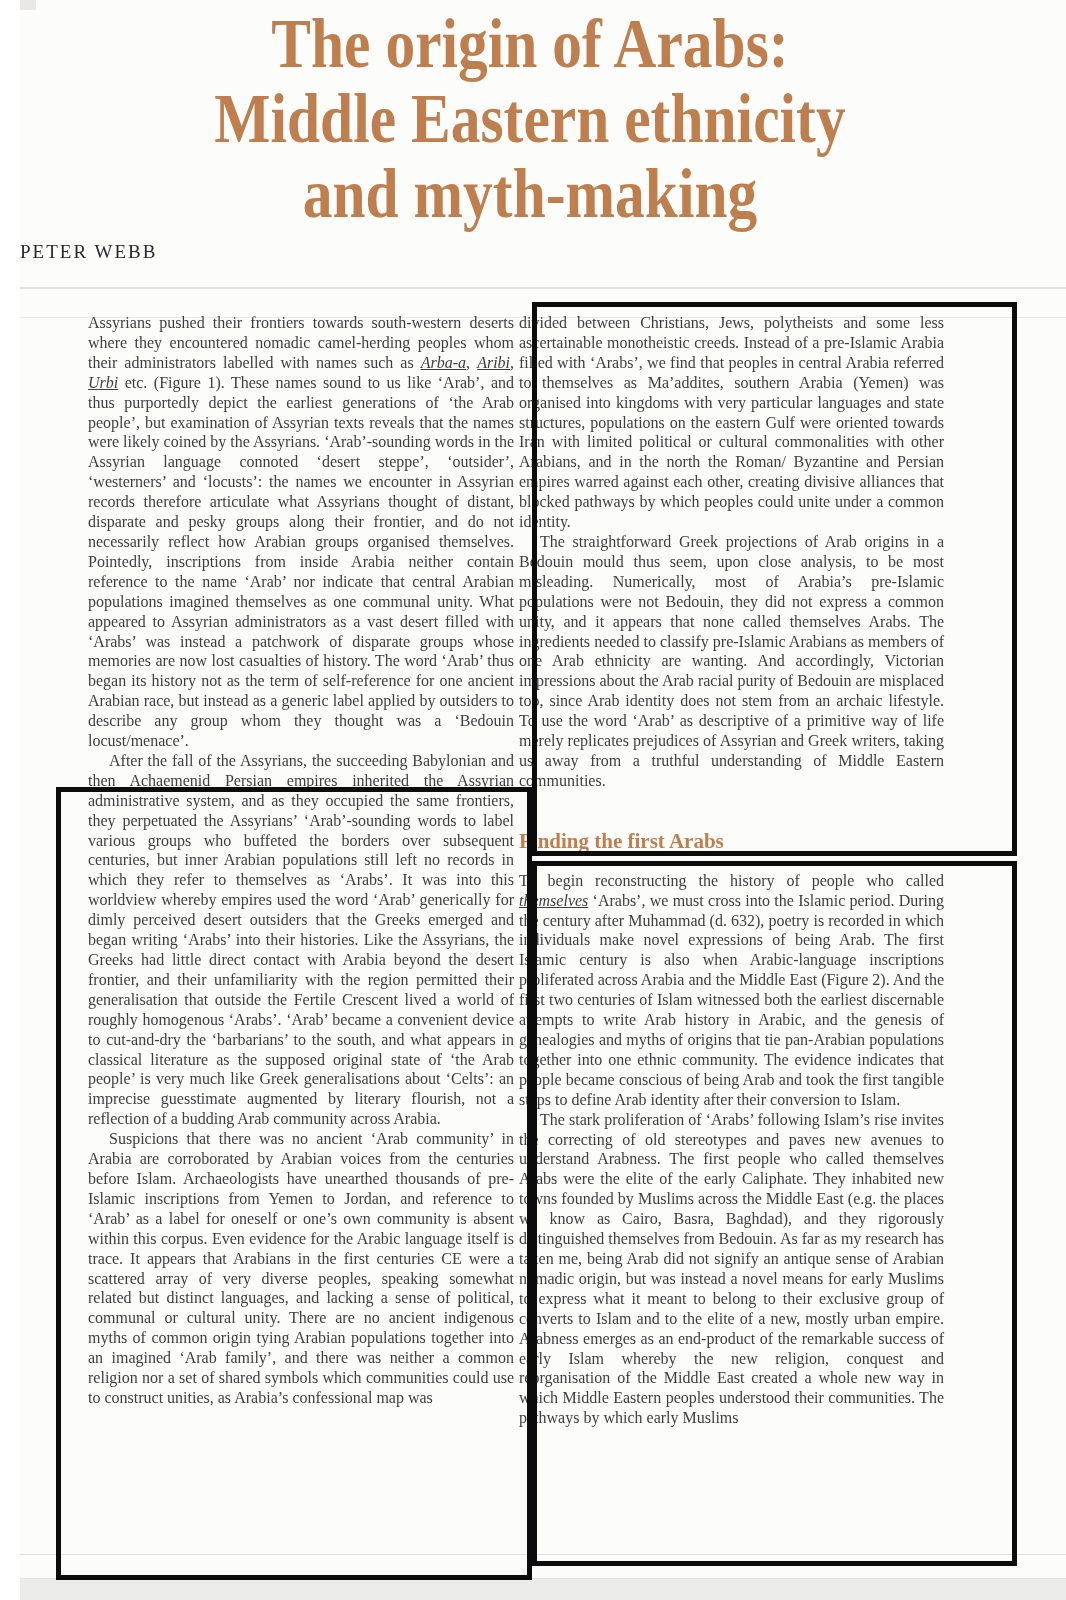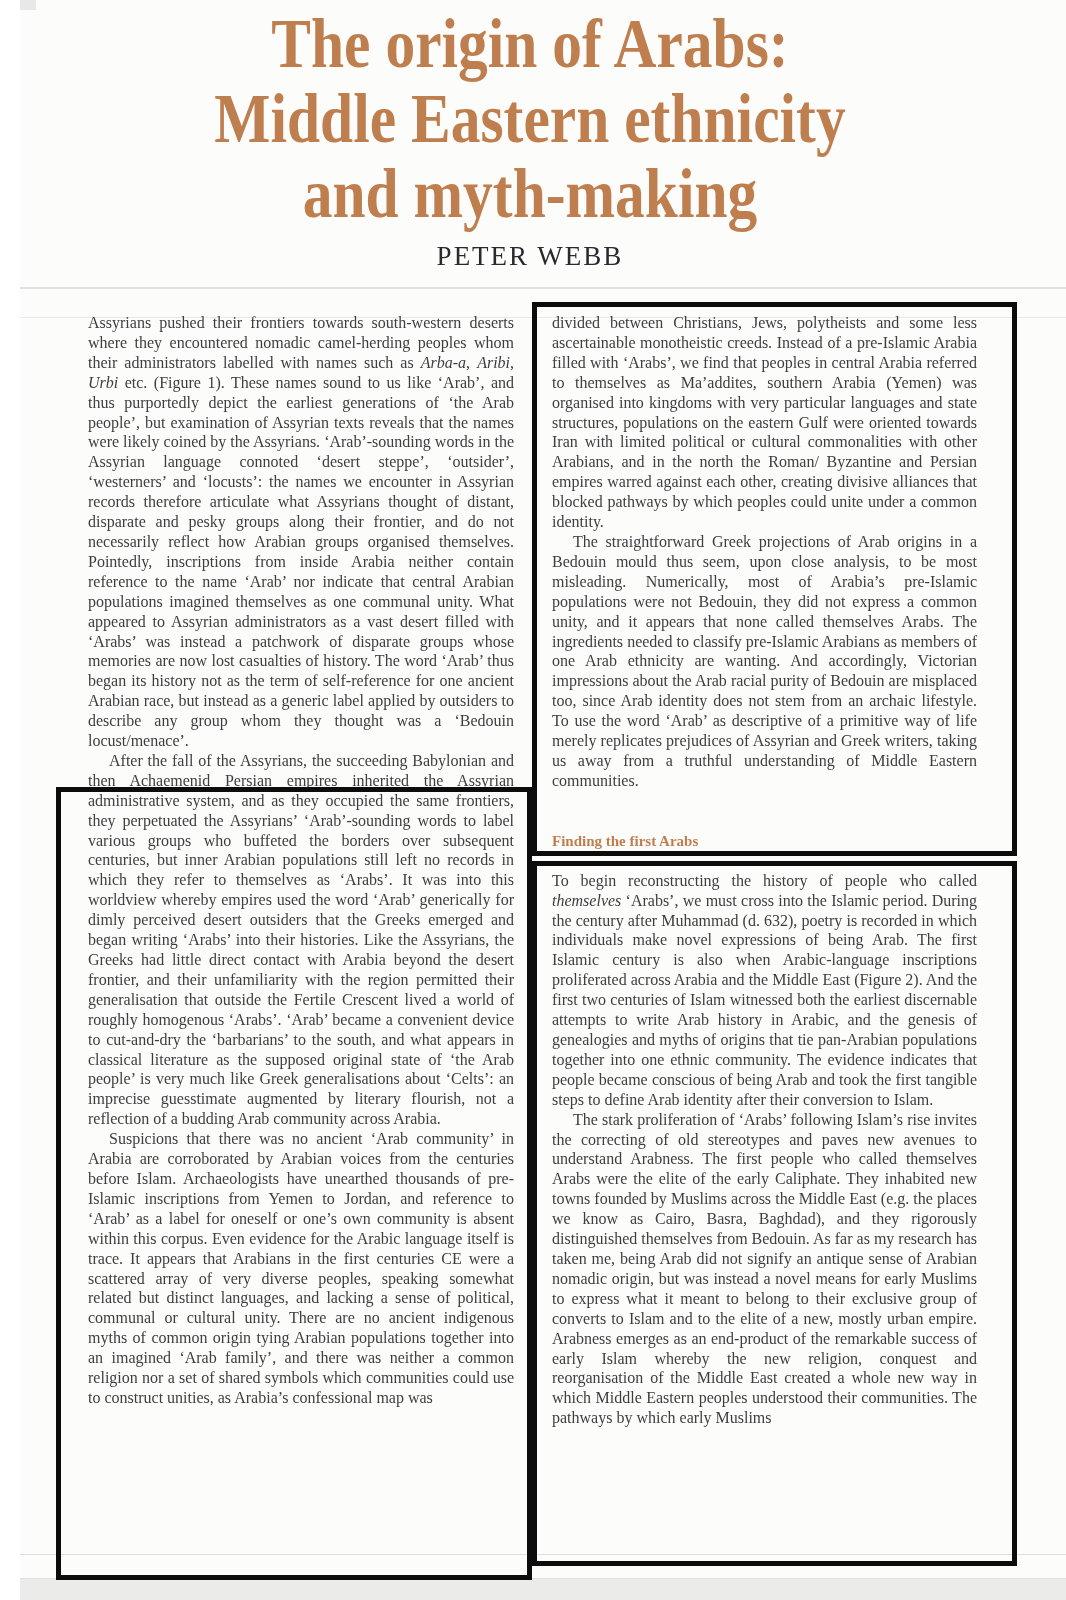--- a/index.html
+++ b/index.html
@@ -13,50 +13,50 @@
   .rule{position:absolute;left:0;width:1066px;background:#e2e1df;height:2px;}
   .rule.thin{height:1px;background:#eae9e7;}
   .corner-smudge{position:absolute;left:0;top:0;width:16px;height:10px;background:#e9e8e6;}
   
   .title-block{
     position:absolute;left:0;top:6px;width:1020px;text-align:center;
     transform:scaleX(0.85);
     color:#bf7e4e;font-weight:bold;font-size:70px;line-height:75px;
   }
   .author{
-    position:absolute;left:0;top:241px;width:1020px;text-align:center;
-    font-size:27px;letter-spacing:2px;color:#2a2a2e;
+    position:absolute;left:0;top:241px;width:1020px;text-align:left;
+    font-size:19px;letter-spacing:2px;color:#2a2a2e;
   }
   
   .col{
     position:absolute;top:313px;
     font-size:16px;line-height:19.9px;color:#3e3d40;
     text-align:justify;
   }
   .col-left{left:68px;width:426px;}
-  .col-right{left:532px;width:425px;}
+  .col-right{left:499px;width:425px;}
   .col p{margin:0;padding:0;}
   .col p.indent{text-indent:21px;}
   .section-heading{
     margin:37px 0 17px 0;
-    font-size:15px;line-height:26px;font-weight:bold;color:#bf7e4e;
+    font-size:21px;line-height:26px;font-weight:bold;color:#bf7e4e;
     text-align:left;text-indent:0;
   }
   
   .anno-box{
     position:absolute;border:5px solid #0c0c0c;background:transparent;
     pointer-events:none;z-index:5;
   }
   .box-left    {left:36px; top:787px; width:466px; height:783px;}
   .box-right-a {left:512px;top:302px; width:475px; height:544px;}
   .box-right-b {left:512px;top:861px; width:475px; height:695px;}
   
   .footer-rule{position:absolute;left:0;top:1554px;width:1066px;height:1px;background:#e0dfdd;}
   .footer-band{position:absolute;left:0;top:1578px;width:1066px;height:22px;background:#ebebe9;border-top:1px solid #e3e2e0;}
-  i{font-style:italic;}
+  i{font-style:italic;text-decoration:underline;}
 </style>
 </head>
 <body>
 
 <div class="page">
 
   <div class="corner-smudge"></div>
 
   <div class="title-block">
     <div>The origin of Arabs:</div>

